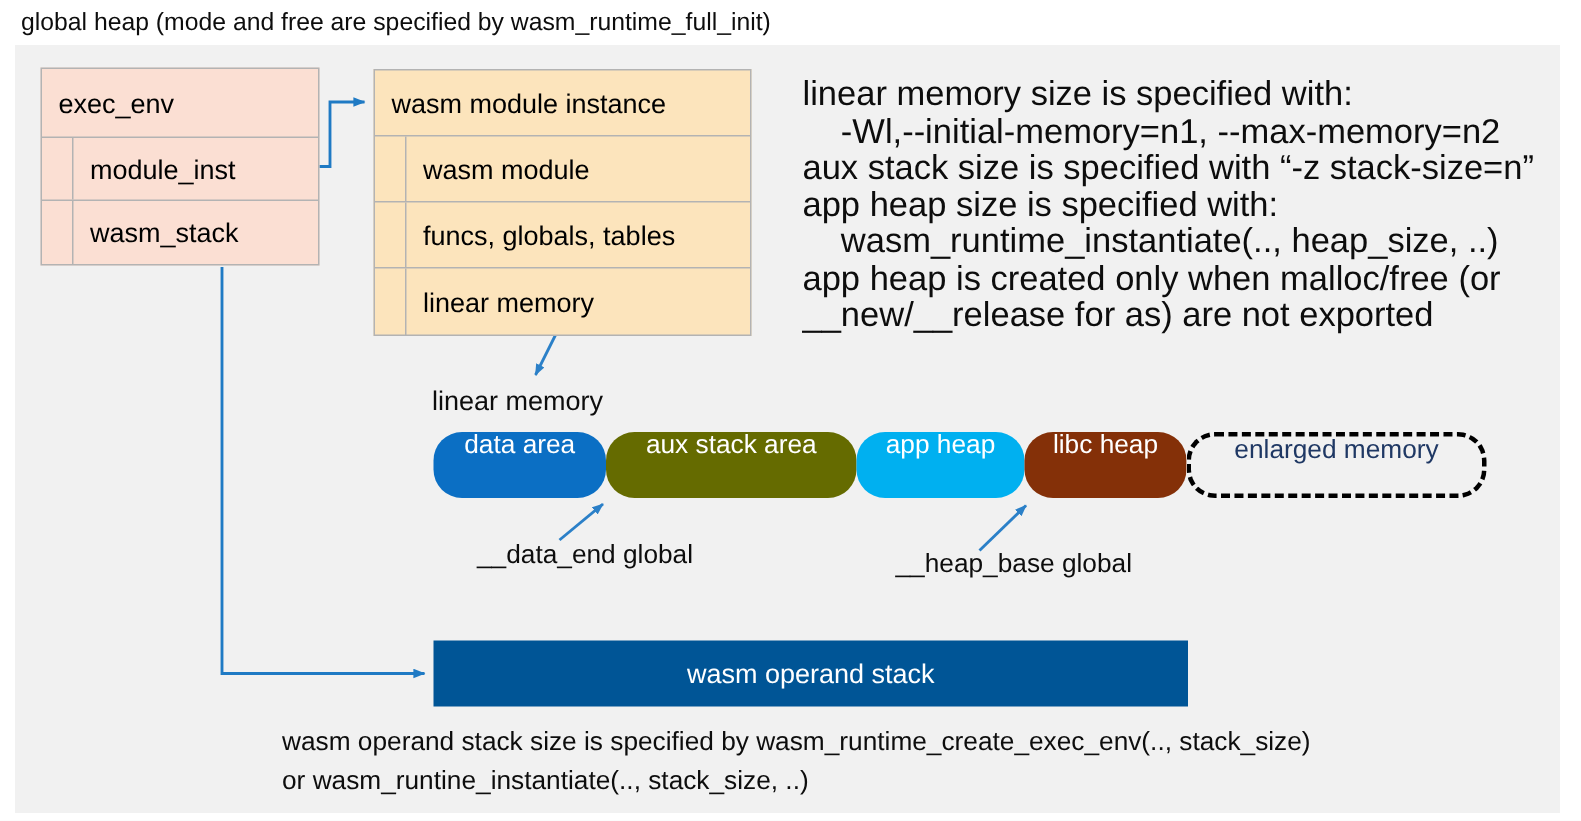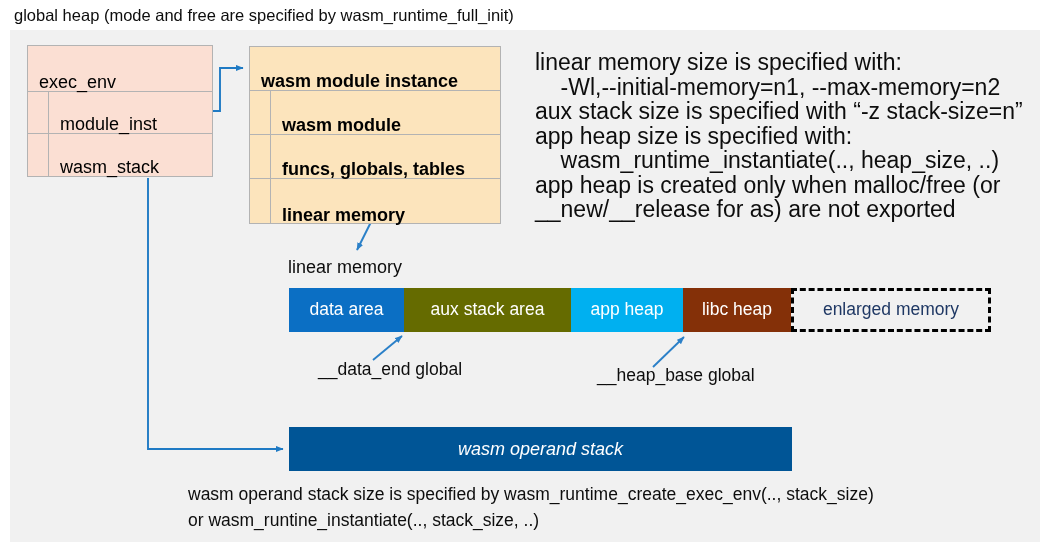--- a/index.html
+++ b/index.html
@@ -50,21 +50,21 @@
   }
   
   .struct {
     position: absolute;
     border: 1px solid #b3b3b3;
     box-sizing: border-box;
   }
   .struct .row {
     box-sizing: border-box;
     display: flex;
-    align-items: flex-end;
+    align-items: center;
     border-bottom: 1px solid #b3b3b3;
   }
   .struct .row:last-child { border-bottom: none; }
   .struct .indent {
     width: 20px;
     align-self: stretch;
     border-right: 1px solid #b3b3b3;
     flex: 0 0 20px;
   }
   .struct .cell {
@@ -123,27 +123,27 @@
   #memory-bar {
     position: absolute;
     left: 289px;
     top: 288px;
     width: 702px;
     height: 44px;
     display: flex;
   }
   #memory-bar .seg {
     display: flex;
-    align-items: center;
     justify-content: center;
     font-size: 17.5px;
     line-height: 1;
     color: #ffffff;
     white-space: nowrap;
     box-sizing: border-box;
+    border-radius: 19px;
   }
   #memory-bar .seg.enlarged {
     background: #f1f1f1;
     color: #1f3864;
     border: 3px dashed #000000;
   }
 
   
   .caption {
     position: absolute;
@@ -164,21 +164,20 @@
     width: 503px;
     height: 44px;
     background: #005596;
     display: flex;
     align-items: center;
     justify-content: center;
     color: #ffffff;
     font-size: 18px;
     line-height: 1;
     white-space: nowrap;
-    font-style: italic;
   }
 
   #notes-operand {
     position: absolute;
     left: 188px;
     top: 481px;
     width: 850px;
     font-size: 17.5px;
     line-height: 26px;
     white-space: pre;
@@ -222,21 +221,21 @@
     <div class="row sub">
       <div class="indent"></div>
       <div class="cell">module_inst</div>
     </div>
     <div class="row sub">
       <div class="indent"></div>
       <div class="cell">wasm_stack</div>
     </div>
   </div>
 
-  <div class="struct" id="module-inst-box" style="background: rgb(252, 228, 188); font-weight: bold;">
+  <div class="struct" id="module-inst-box" style="background: rgb(252, 228, 188);">
     <div class="row head">
       <div class="cell">wasm module instance</div>
     </div>
     <div class="row sub">
       <div class="indent"></div>
       <div class="cell">wasm module</div>
     </div>
     <div class="row sub">
       <div class="indent"></div>
       <div class="cell">funcs, globals, tables</div>

